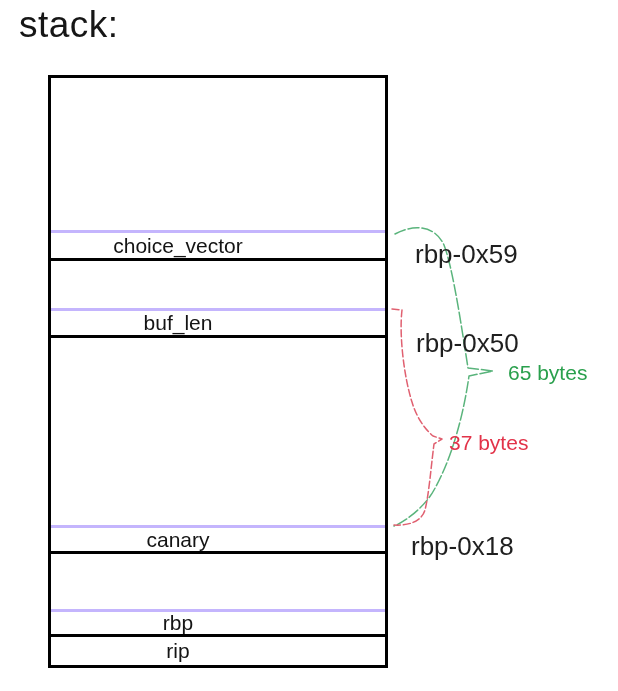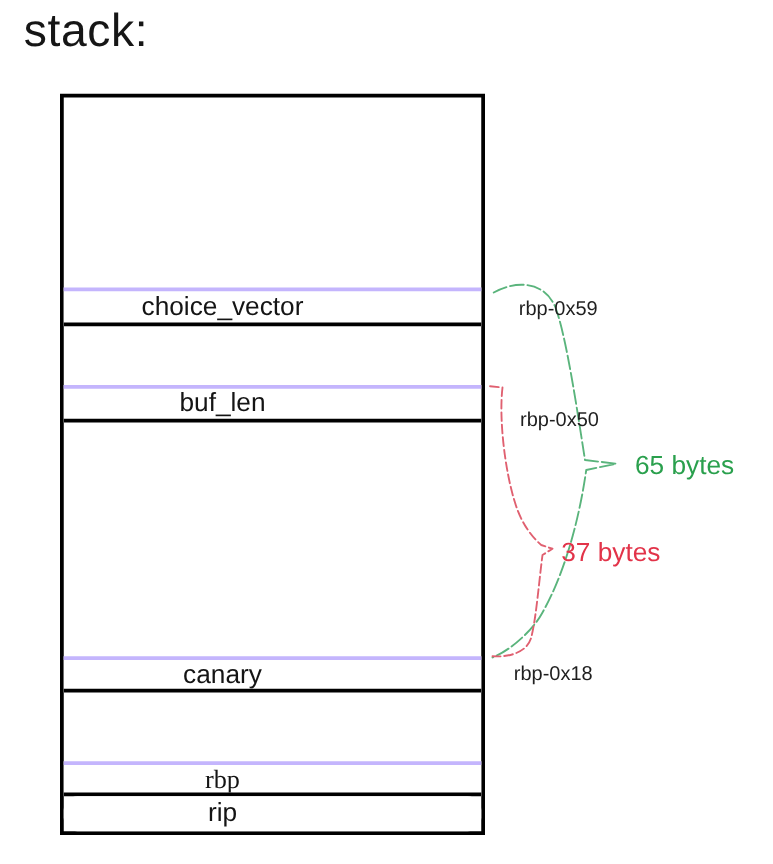--- a/index.html
+++ b/index.html
@@ -47,25 +47,25 @@
     align-items: center;
     justify-content: center;
     padding-right: 80px; 
     font-size: 21px;
     color: #141414;
     overflow: hidden;
   }
   .row-choice  { top: 152px; height: 31px; }
   .row-buflen  { top: 230px; height: 30px; }
   .row-canary  { top: 447px; height: 29px; }
-  .row-rbp     { top: 531px; height: 28px; font-family: Liberation Serif, serif; }
+  .row-rbp     { top: 531px; height: 28px; }
   .row-rip     { top: 559px; height: 28px; border-top: none; border-bottom: none; border-radius: 11px; }
   .offset-label {
     position: absolute;
-    font-size: 16px;
+    font-size: 26px;
     color: #1f1f1f;
     white-space: nowrap;
   }
   .offset-0x59 { left: 415px; top: 239px; }
   .offset-0x50 { left: 416px; top: 328px; }
   .offset-0x18 { left: 411px; top: 531px; }
   .byte-label {
     position: absolute;
     font-size: 21px;
     white-space: nowrap;

